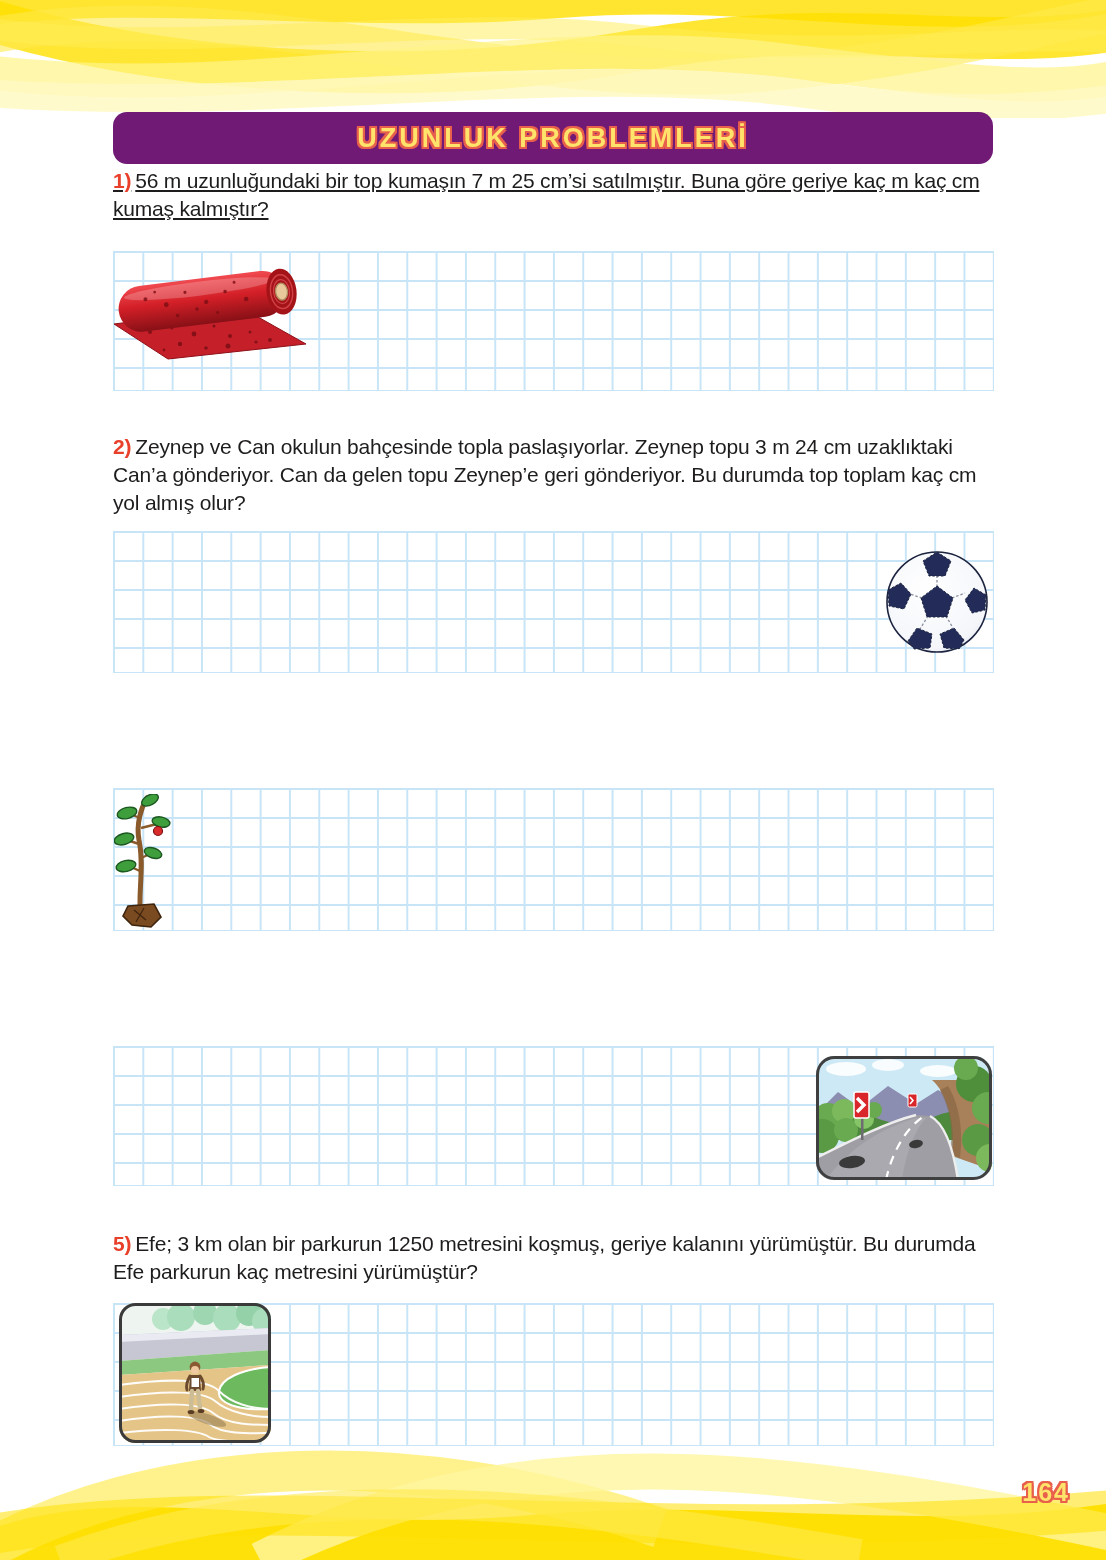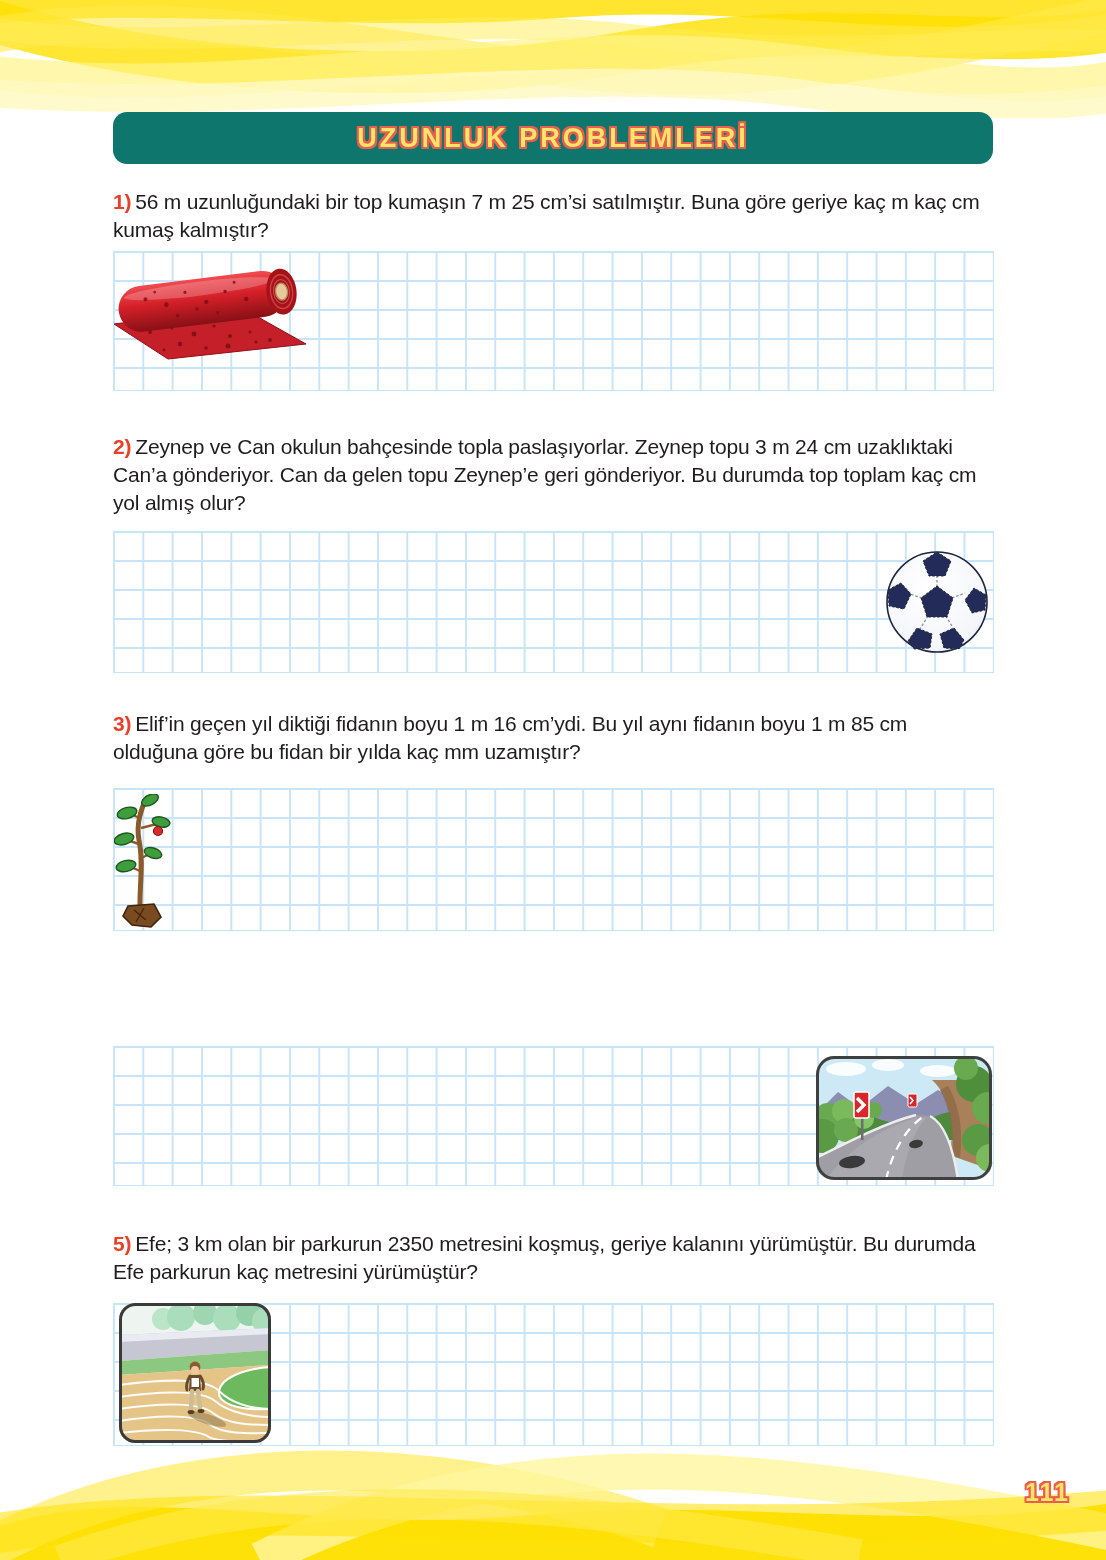--- a/index.html
+++ b/index.html
@@ -3,21 +3,21 @@
 <meta charset="utf-8">
 <style>
   html,body{margin:0;padding:0;background:#fff;}
   .page{position:relative;width:1106px;height:1560px;background:#ffffff;overflow:hidden;
         font-family:"Liberation Sans",sans-serif;color:#1f1c1d;}
   svg{display:block;}
   .waves{position:absolute;left:0;width:1106px;height:118px;}
   .waves-top{top:0;}
   .waves-bottom{top:1442px;}
   .banner{position:absolute;left:113px;top:112px;width:880px;height:52px;border-radius:14px;
-          background:#0f766e;display:flex;align-items:center;justify-content:center;}
+          background:#701a75;display:flex;align-items:center;justify-content:center;}
   .banner-title{font-size:27px;font-weight:800;letter-spacing:3px;color:#ffe36a;
       text-shadow:-2px -2px 0 #e8604c,2px -2px 0 #e8604c,-2px 2px 0 #e8604c,2px 2px 0 #e8604c,
                   -2px 0 0 #e8604c,2px 0 0 #e8604c,0 -2px 0 #e8604c,0 2px 0 #e8604c;}
   .problem{position:absolute;left:113px;width:882px;font-size:21px;line-height:28px;
            letter-spacing:-0.2px;color:#1f1c1d;}
   .pnum{color:#e8402a;font-weight:bold;margin-right:4px;}
   .grid{position:absolute;left:113px;width:880px;background-color:#ffffff;
         background-image:linear-gradient(to right,#c7e5f7 1.5px,transparent 1.5px),
                          linear-gradient(to bottom,#c7e5f7 1.5px,transparent 1.5px);
         background-size:29.33px 29px;
@@ -39,21 +39,21 @@
     <path d="M-30,40 C220,-18 500,96 760,74 C950,58 1060,20 1136,10" fill="none" stroke="#ffe94d" stroke-width="36" opacity="0.6"></path>
     <path d="M-30,26 C200,60 420,10 640,36 C860,62 1000,30 1136,44" fill="none" stroke="#ffed55" stroke-width="22" opacity="0.5"></path>
     <path d="M-30,70 C240,108 520,28 780,60 C960,82 1060,96 1136,72" fill="none" stroke="#fff387" stroke-width="34" opacity="0.7"></path>
     <path d="M-30,92 C280,116 560,58 820,96 C980,118 1070,104 1136,96" fill="none" stroke="#fff9c2" stroke-width="28" opacity="0.85"></path>
   </svg>
 
   <div class="banner">
     <span class="banner-title">UZUNLUK PROBLEMLERİ</span>
   </div>
 
-  <div class="problem" style="top:188px;">
+  <div class="problem" style="top:167px;text-decoration:underline;">
     <span class="pnum">1)</span><span>56 m uzunluğundaki bir top kumaşın 7 m 25 cm’si satılmıştır. Buna göre geriye kaç m kaç cm kumaş kalmıştır?</span>
   </div>
   <div class="grid" style="top:251px;height:139px;"></div>
 
   <svg class="illus" style="left:110px;top:262px;" width="200" height="100" viewBox="0 0 200 100">
     <defs>
       <linearGradient id="rollGrad" x1="0" y1="0" x2="0" y2="1">
         <stop offset="0" stop-color="#f04a50"></stop>
           <stop offset="0.45" stop-color="#d31f27"></stop>
           <stop offset="1" stop-color="#871016"></stop>
@@ -121,23 +121,20 @@
     <g fill="#232c58" stroke="#1c2440" stroke-width="1" stroke-dasharray="2.5 1.8">
       <polygon points="53,37 69,49 63,68 43,68 37,49"></polygon>
       <polygon points="53,3 67,12 61,27 45,27 39,12"></polygon>
       <polygon points="4,41 17,34 27,45 20,60 5,57"></polygon>
       <polygon points="102,46 90,39 81,51 88,64 101,61"></polygon>
       <polygon points="24,92 33,79 48,85 46,99 30,100"></polygon>
       <polygon points="80,91 70,79 56,85 60,99 75,100"></polygon>
     </g>
   </svg>
 
-  <div class="problem" style="top:710px;">
-    <span class="pnum">3)</span><span>Elif’in geçen yıl diktiği fidanın boyu 1 m 16 cm’ydi. Bu yıl aynı fidanın boyu 1 m 85 cm olduğuna göre bu fidan bir yılda kaç mm uzamıştır?</span>
-  </div>
   <div class="grid" style="top:788px;height:142px;"></div>
 
   <svg class="illus" style="left:114px;top:794px;" width="58" height="136" viewBox="0 0 58 136">
     <path d="M27,130 C23,100 31,74 25,46 C22,30 27,14 33,4" stroke="#8a5a2b" stroke-width="5" fill="none" stroke-linecap="round"></path>
     <path d="M26,24 L16,20" stroke="#8a5a2b" stroke-width="2.4" fill="none"></path>
     <path d="M27,34 L43,30" stroke="#8a5a2b" stroke-width="2.4" fill="none"></path>
     <path d="M25,50 L13,46" stroke="#8a5a2b" stroke-width="2.4" fill="none"></path>
     <path d="M27,64 L36,60" stroke="#8a5a2b" stroke-width="2.4" fill="none"></path>
     <path d="M28,78 L15,72" stroke="#8a5a2b" stroke-width="2.4" fill="none"></path>
     <g fill="#3f9e3c" stroke="#1c5722" stroke-width="1.4">
@@ -195,21 +192,21 @@
       <rect x="45" y="58" width="2.5" height="26" fill="#6e6e72"></rect>
       <rect x="38" y="36" width="15" height="26" rx="2" fill="#d9262b" stroke="#ffffff" stroke-width="1.5"></rect>
       <path d="M41,42 L48,49 L41,56" stroke="#ffffff" stroke-width="3.4" fill="none"></path>
       <rect x="92" y="38" width="9" height="13" rx="1.5" fill="#d9262b" stroke="#ffffff" stroke-width="1"></rect>
       <path d="M94,41 L97,44.5 L94,48" stroke="#ffffff" stroke-width="1.6" fill="none"></path>
     </g>
     <rect x="1.5" y="1.5" width="173" height="121" rx="17" fill="none" stroke="#3f3f3f" stroke-width="3"></rect>
   </svg>
 
   <div class="problem" style="top:1230px;">
-    <span class="pnum">5)</span><span>Efe; 3 km olan bir parkurun 2350 metresini koşmuş, geriye kalanını yürümüştür. Bu durumda Efe parkurun kaç metresini yürümüştür?</span>
+    <span class="pnum">5)</span><span>Efe; 3 km olan bir parkurun 1250 metresini koşmuş, geriye kalanını yürümüştür. Bu durumda Efe parkurun kaç metresini yürümüştür?</span>
   </div>
   <div class="grid" style="top:1303px;height:142px;"></div>
 
   <svg class="illus" style="left:119px;top:1303px;" width="152" height="140" viewBox="0 0 152 140">
     <defs>
         <clipPath id="trackClip">
           <rect width="152" height="140" rx="16"></rect>
         </clipPath>
       </defs>
     <g clip-path="url(#trackClip)">
@@ -252,15 +249,15 @@
   </svg>
 
   <svg class="waves waves-bottom" viewBox="0 0 1106 118">
     <path d="M0,118 V84 C140,38 320,92 520,74 C740,54 900,92 1106,62 V118 Z" fill="#ffe10a"></path>
     <path d="M-30,118 C150,8 420,2 660,86" fill="none" stroke="#ffee66" stroke-width="40" opacity="0.75"></path>
     <path d="M260,118 C520,-16 800,24 1136,96" fill="none" stroke="#fff6a0" stroke-width="36" opacity="0.8"></path>
     <path d="M-30,96 C260,40 640,112 1136,66" fill="none" stroke="#ffe000" stroke-width="40" opacity="0.55"></path>
     <path d="M60,118 C300,30 560,60 860,112" fill="none" stroke="#ffe94d" stroke-width="30" opacity="0.6"></path>
   </svg>
 
-  <div class="pageno">111</div>
+  <div class="pageno">164</div>
 
 </div>
 
 </body></html>

